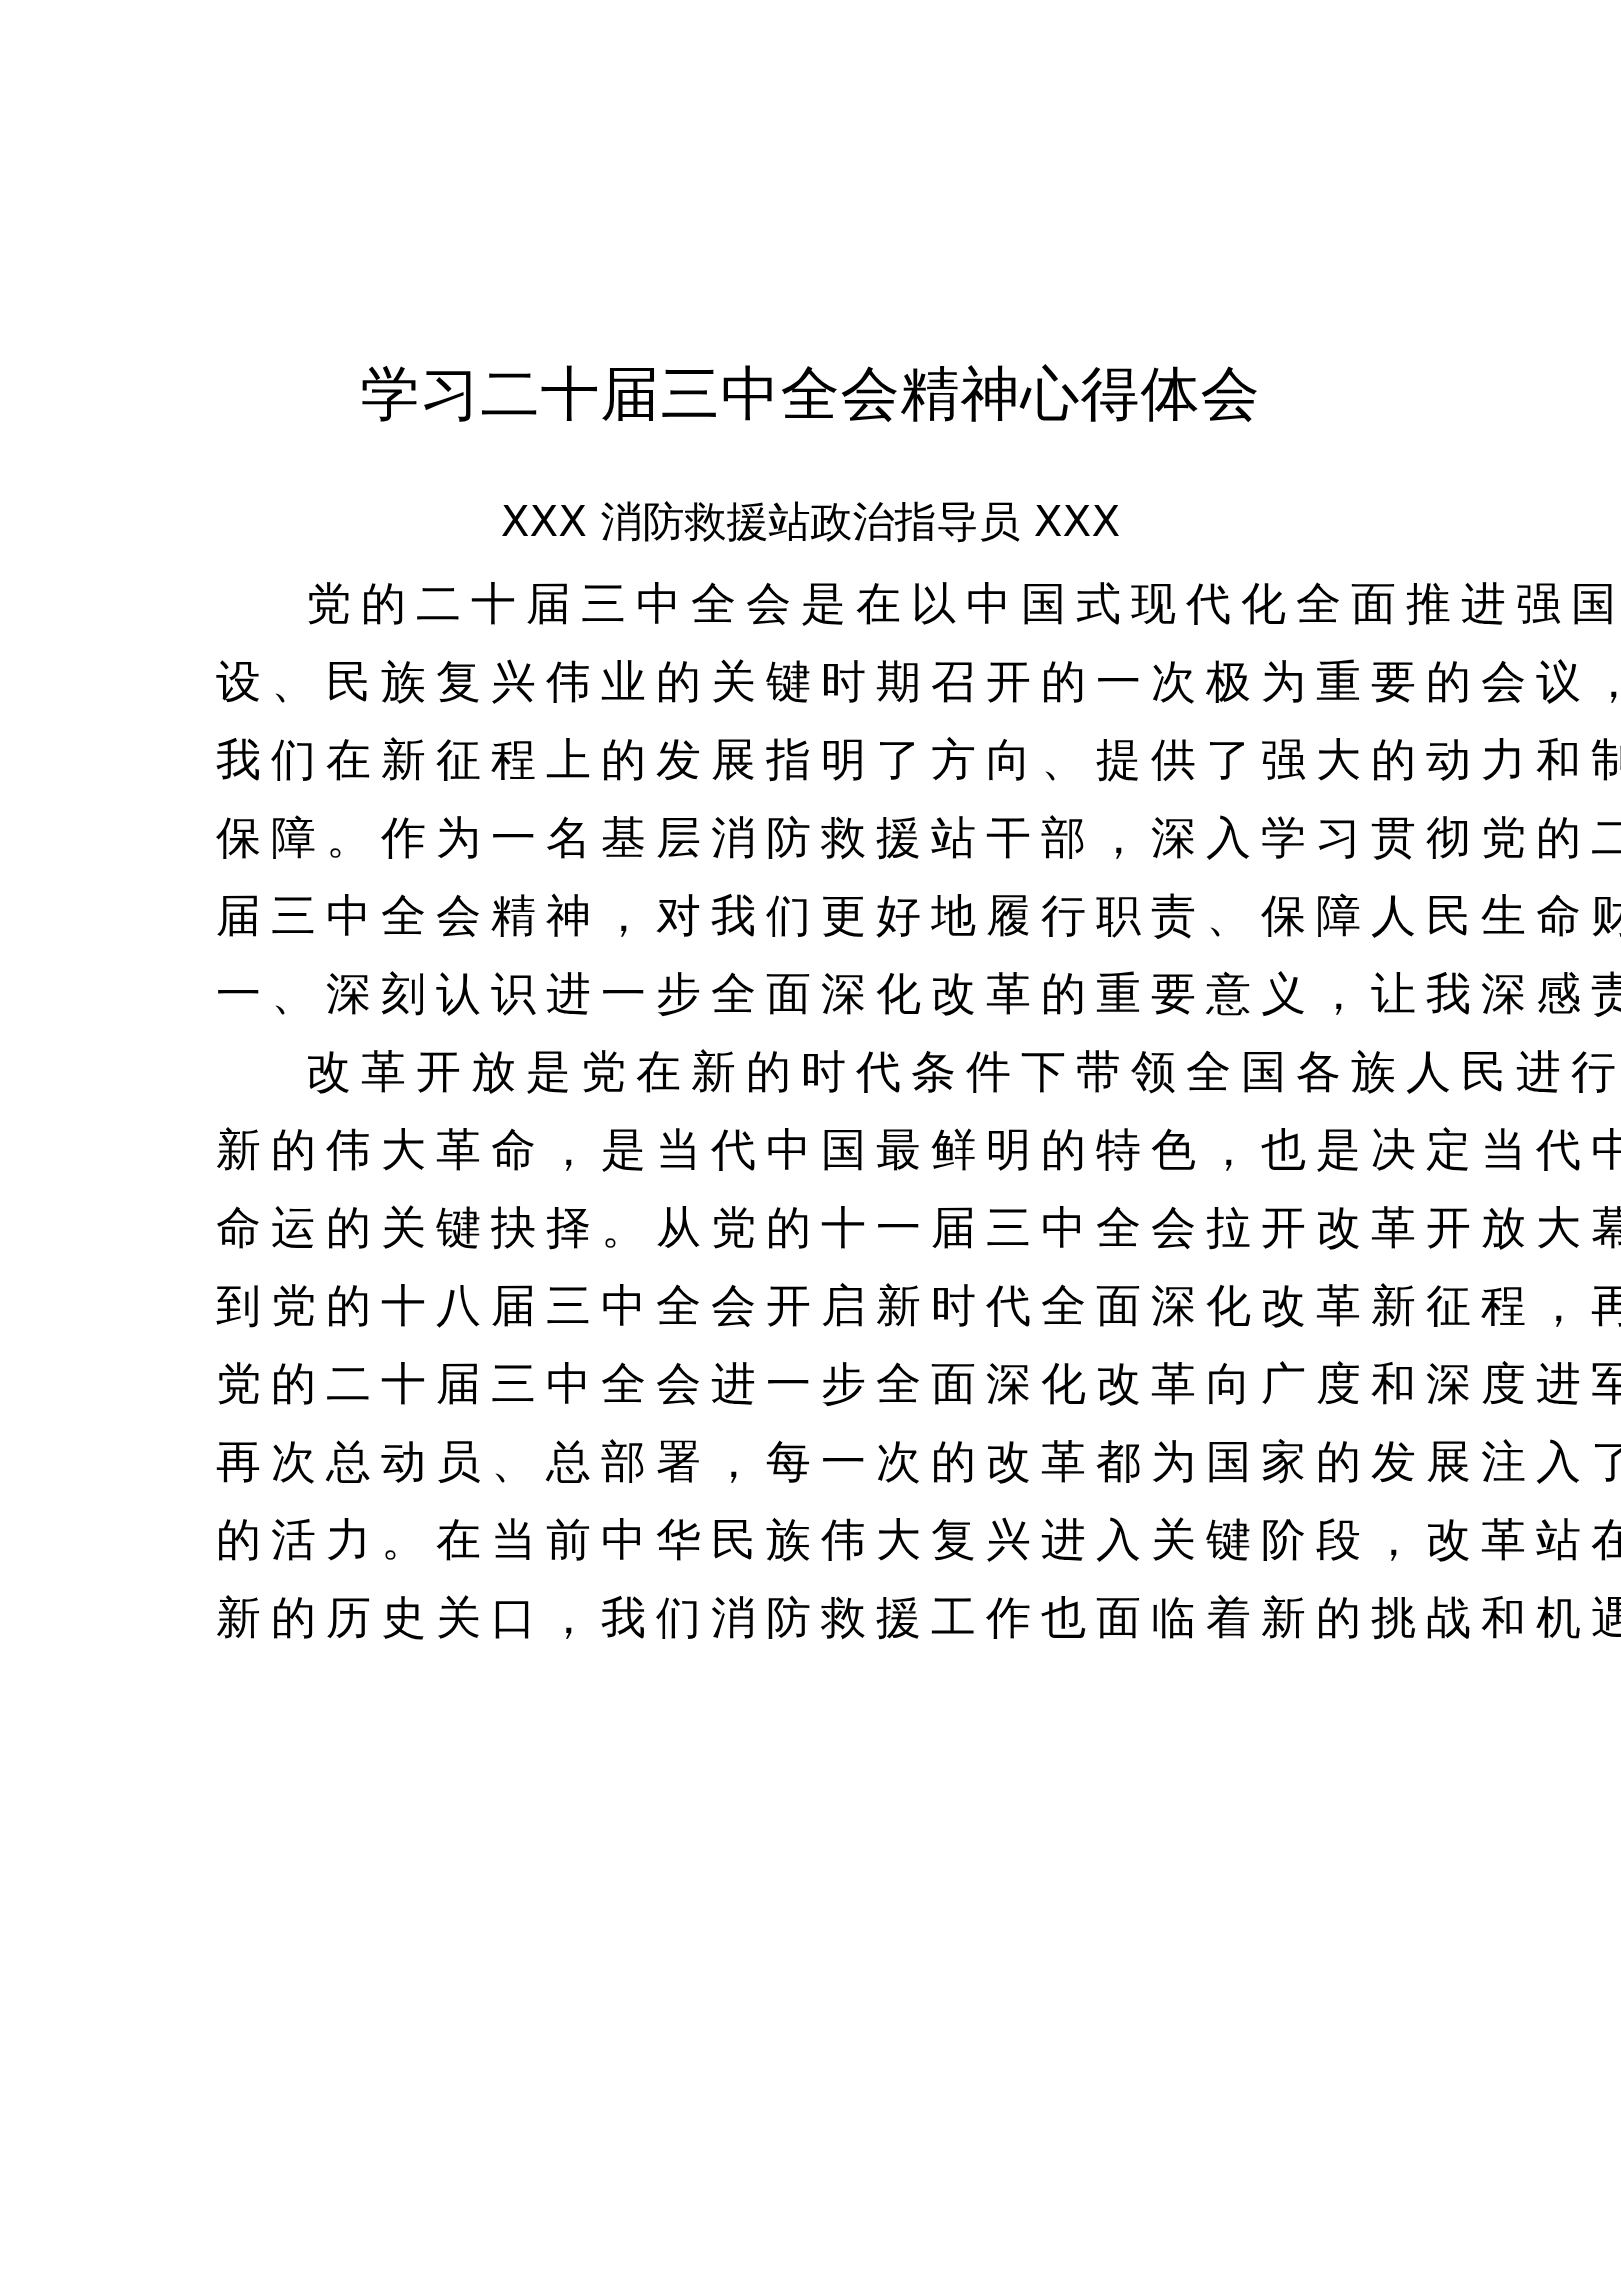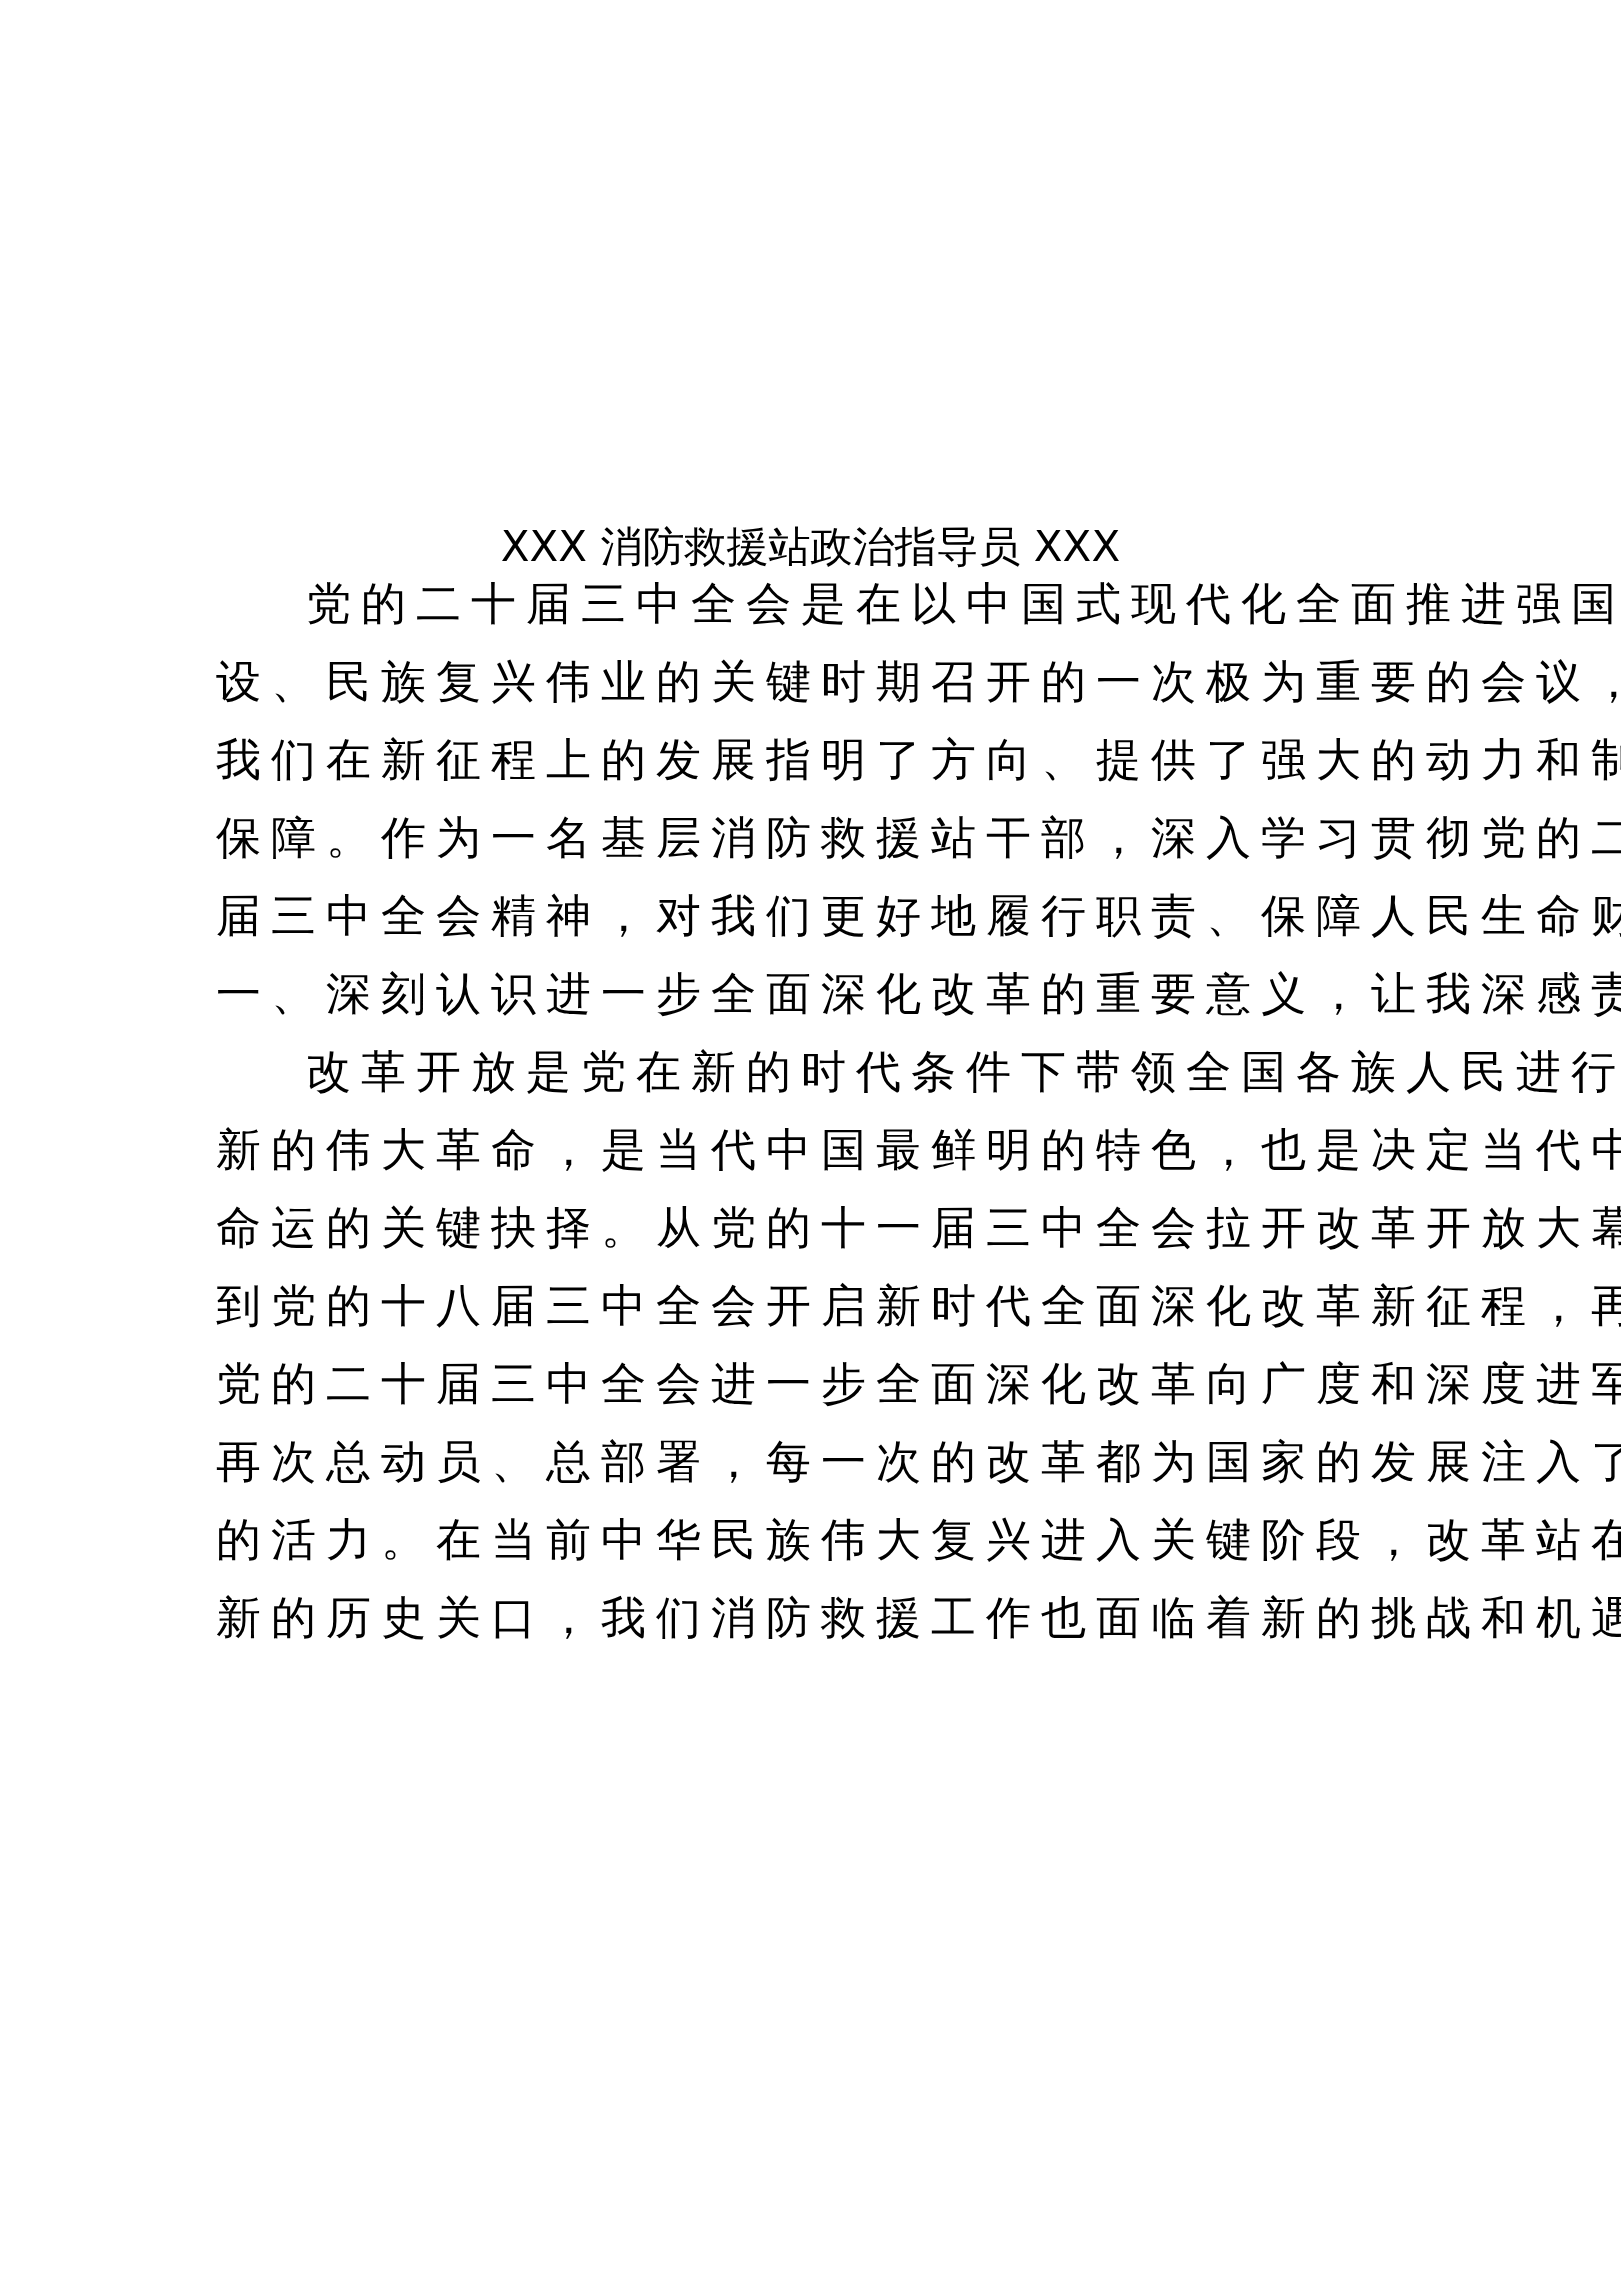--- a/index.html
+++ b/index.html
@@ -35,21 +35,20 @@
     }
     .subtitle {
       position: absolute;
       left: 0;
       width: 1621px;
       top: 490px;
       text-align: center;
       font-size: 42px;
       line-height: 63px;
       white-space: nowrap;
-      margin-top: 25px;
     }
     .body {
       position: absolute;
       left: 216px;
       top: 565px;
       width: 1215px;
     }
     .line {
       display: block;
       height: 78px;
@@ -59,20 +58,21 @@
       letter-spacing: 10px;
     }
     .line.indent {
       padding-left: 90px;
     }
   </style>
 </head>
 <body>
 
 <div class="page">
+  <div class="title">学习二十届三中全会精神心得体会</div>
   <div class="subtitle">XXX 消防救援站政治指导员 XXX</div>
 
   <div class="body">
     <div>
       <span class="line indent">党的二十届三中全会是在以中国式现代化全面推进强国建</span>
       <span class="line">设、民族复兴伟业的关键时期召开的一次极为重要的会议，为</span>
       <span class="line">我们在新征程上的发展指明了方向、提供了强大的动力和制度</span>
       <span class="line">保障。作为一名基层消防救援站干部，深入学习贯彻党的二十</span>
       <span class="line">届三中全会精神，对我们更好地履行职责、保障人民生命财产</span>
     </div>

